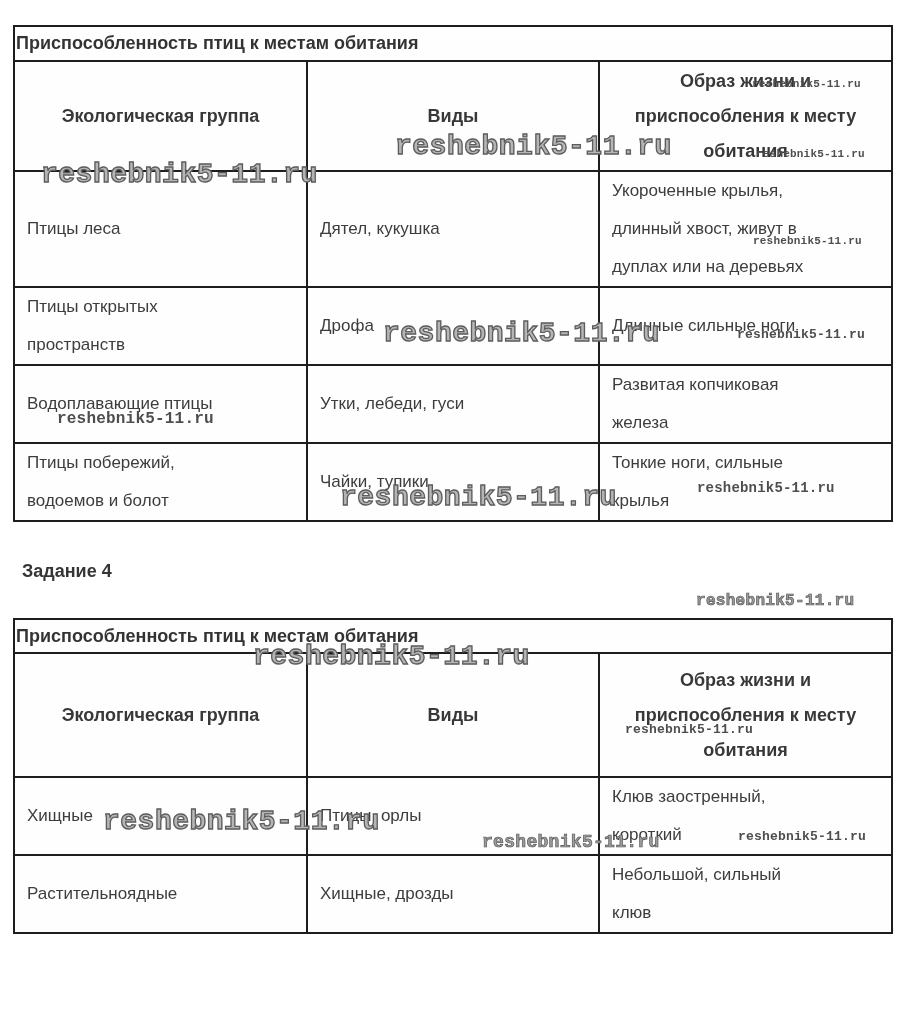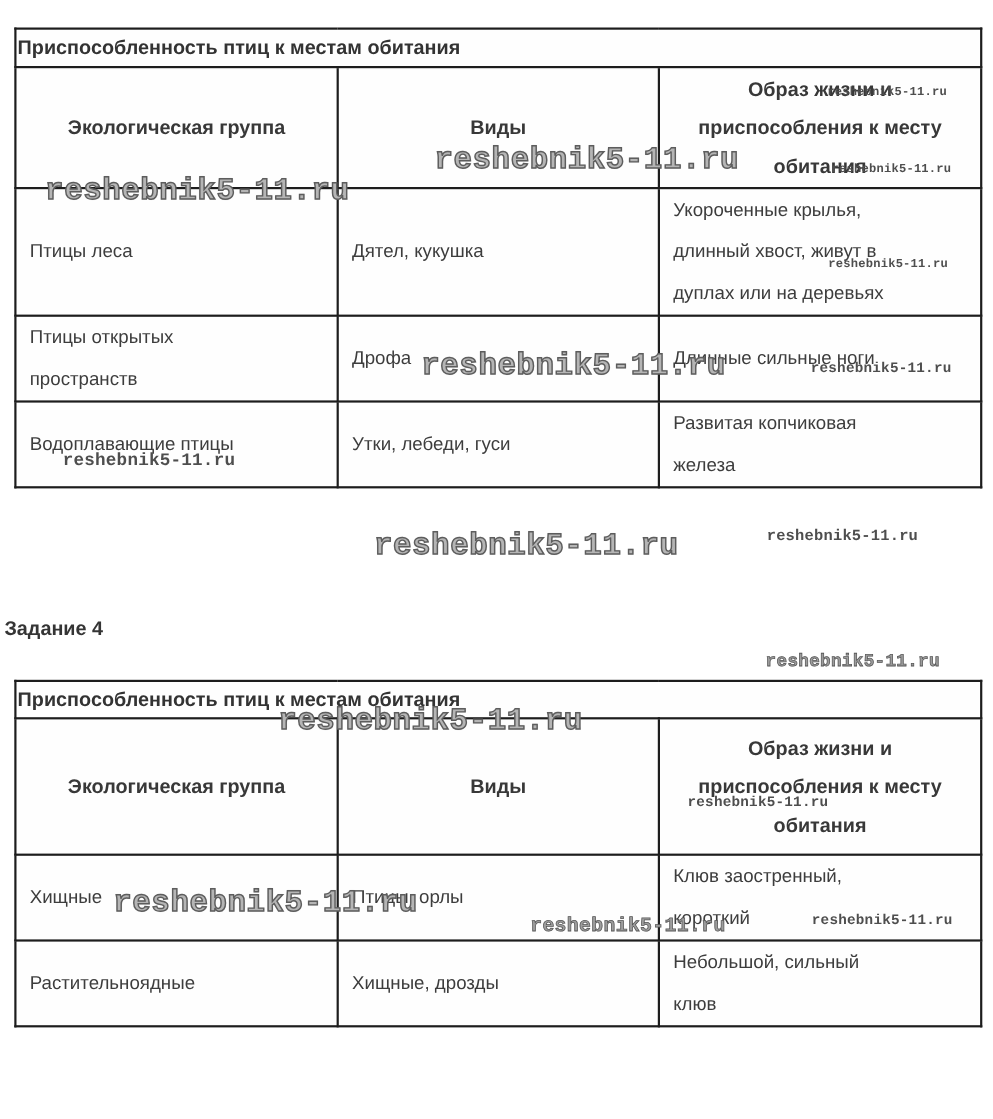--- a/index.html
+++ b/index.html
@@ -19,21 +19,21 @@
   }
   .head-cell {
     text-align:center; font-weight:bold; font-size:18px; color:#383838;
     line-height:35px; white-space:pre-line;
   }
   .body-cell {
     font-size:17px; color:#3d3d3d; line-height:38px;
     white-space:pre-line; padding:0 8px 0 12px;margin-top:29px;
   }
   .task-heading {
-    position:absolute; left:4px; top:561px; margin:0;
+    position:absolute; left:22px; top:561px; margin:0;
     font-size:18px; font-weight:bold; color:#353535;
   }
   
   .wm {
     position:absolute; font-family:Liberation Mono, monospace; font-weight:700;
     white-space:nowrap; z-index:6; pointer-events:none;
   }
   .wm-outline {
     color:#b5b5b5; -webkit-text-stroke:1.3px #5d5d5d;
     text-shadow:0 0 1px #777; letter-spacing:0.5px;
@@ -76,20 +76,27 @@
       <td class="body-cell">Птицы открытых
 пространств</td>
       <td class="body-cell">Дрофа</td>
       <td class="body-cell">Длинные сильные ноги</td>
     </tr>
     <tr style="height:76px">
       <td class="body-cell">Водоплавающие птицы</td>
       <td class="body-cell">Утки, лебеди, гуси</td>
       <td class="body-cell">Развитая копчиковая
 железа</td>
+    </tr>
+    <tr style="height:76px">
+      <td class="body-cell">Птицы побережий,
+водоемов и болот</td>
+      <td class="body-cell">Чайки, тупики</td>
+      <td class="body-cell">Тонкие ноги, сильные
+крылья</td>
     </tr>
   </tbody>
     </table>
 
   <h2 class="task-heading">Задание 4</h2>
 
   <table class="doc" style="top:618px;">
     <colgroup>
         <col style="width:293px">
         <col style="width:292px">

